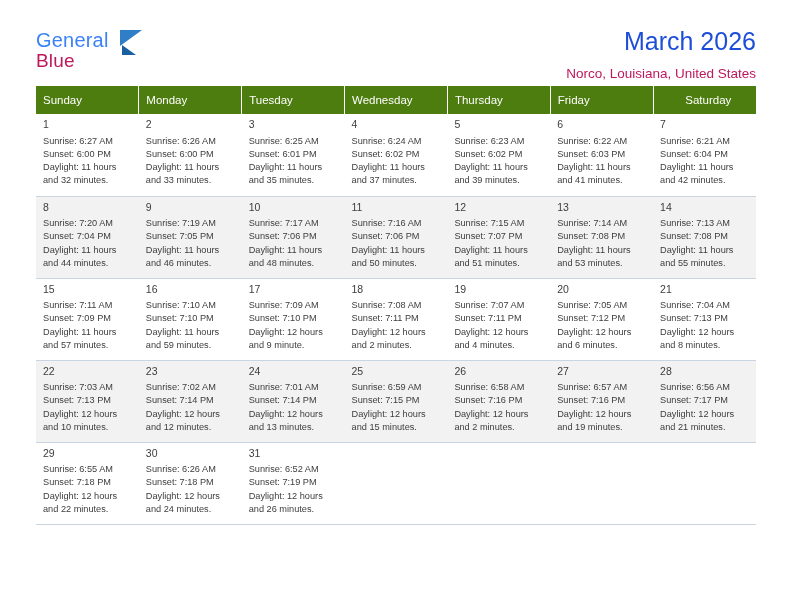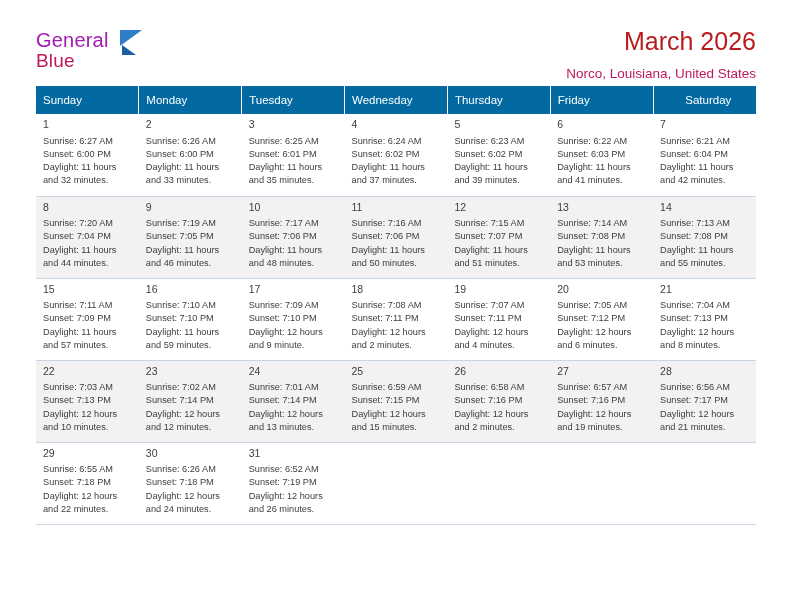--- a/index.html
+++ b/index.html
@@ -30,21 +30,21 @@
   }
   .logo {
     position: absolute;
     left: 0;
     top: 30px;
     line-height: 1;
     user-select: none;
   }
   .logo-general {
     font-size: 20px;
-    color: #a21caf;
+    color: #3b82f6;
     letter-spacing: 0.2px;
   }
   .logo-blue {
     display: block;
     font-size: 19px;
     color: #be185d;
     margin-top: 1px;
     letter-spacing: 0.2px;
   }
   .logo-mark {
@@ -63,39 +63,39 @@
     width: 0;
     height: 0;
     border-left: 14px solid #1b5fa3;
     border-top: 10px solid transparent;
   }
   .title-block {
     text-align: right;
   }
   .month-title {
     font-size: 25px;
-    color: #b91c1c;
+    color: #1d4ed8;
     font-weight: normal;
     line-height: 1.1;
     margin: 0;
   }
   .location {
     font-size: 13.5px;
     color: #be185d;
     margin-top: 10px;
   }
   
   .calendar {
     margin-top: 14px;
     width: 720px;
     border-collapse: collapse;
     table-layout: fixed;
   }
   .calendar th {
-    background: #0369a1;
+    background: #4d7c0f;
     color: #ffffff;
     font-size: 11.5px;
     font-weight: normal;
     text-align: left;
     padding: 5px 0 5px 7px;
     border-right: 1px solid #ffffff;
     height: 18px;
   }
   .calendar th:last-child { border-right: none; text-align: center; }
   .calendar td {

